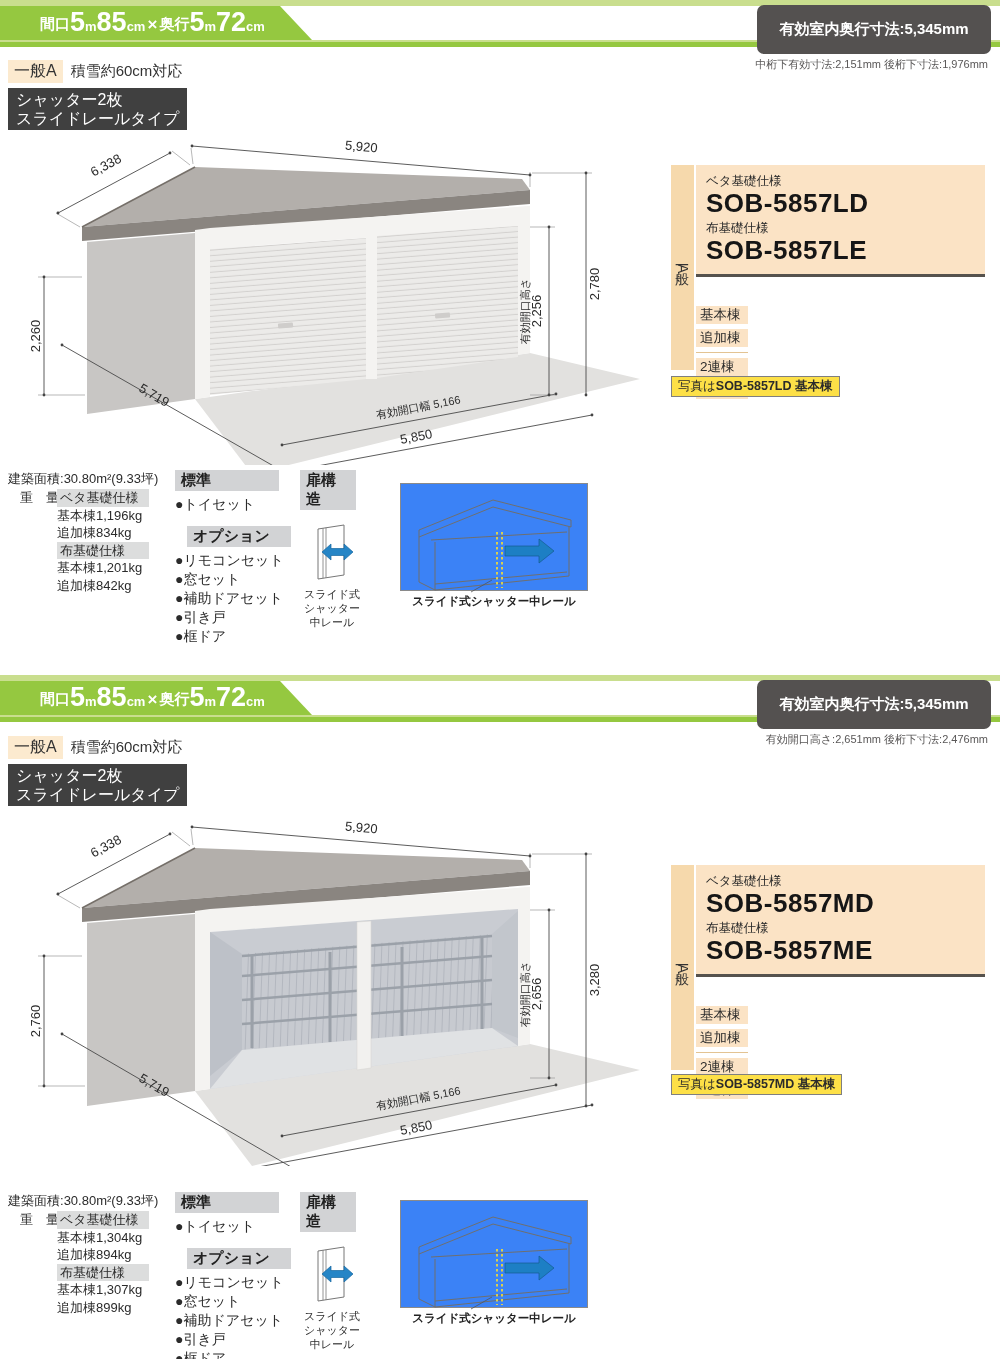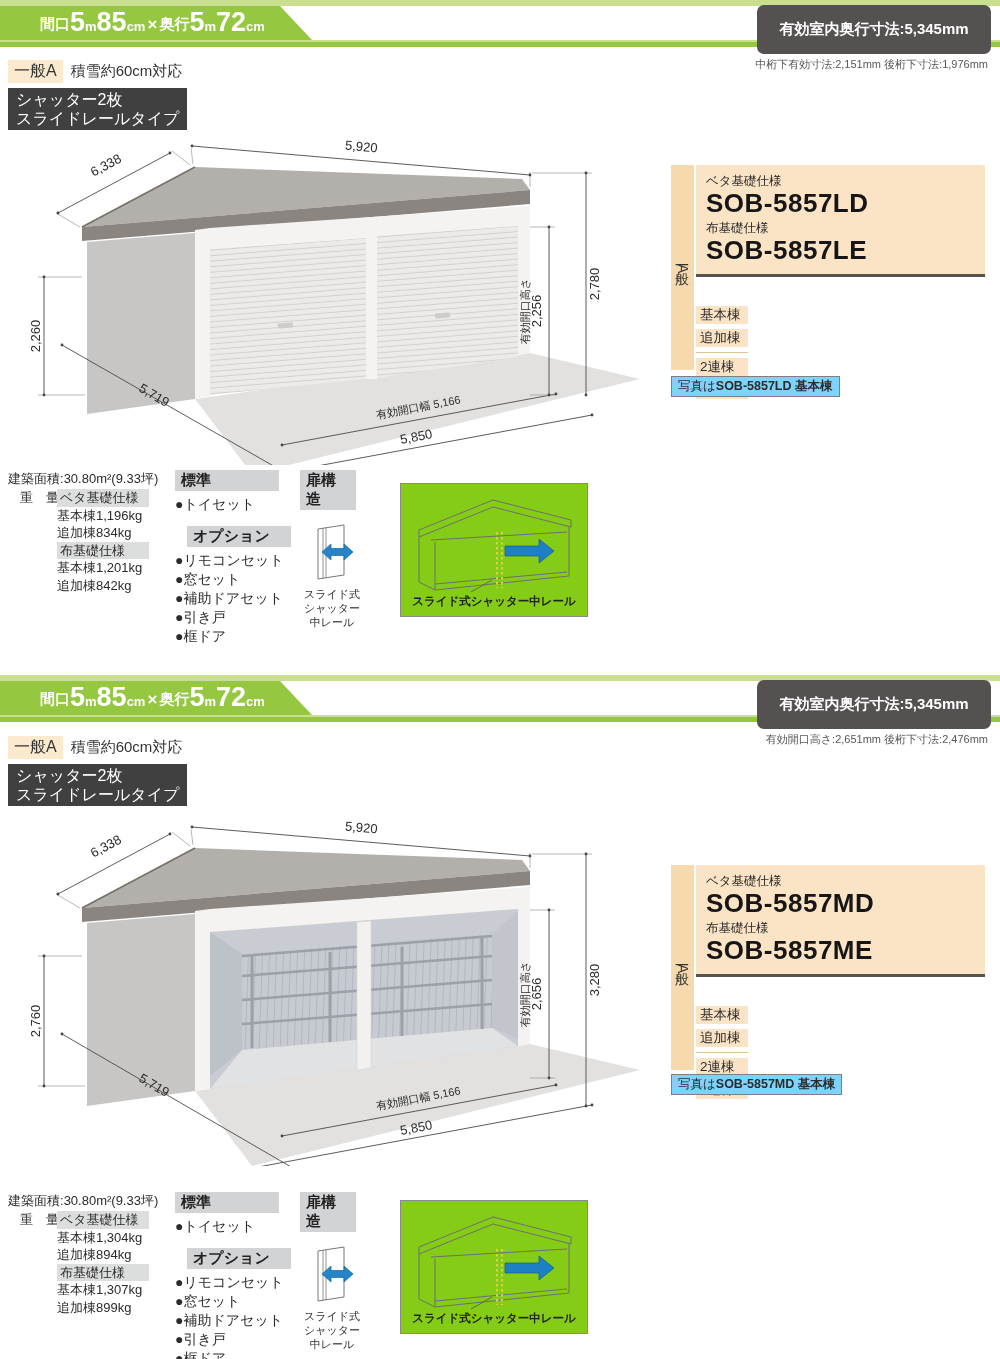--- a/index.html
+++ b/index.html
@@ -28,37 +28,37 @@
   .typebox{left:8px;background:#404040;color:#fff;font-size:16px;line-height:19px;padding:2px 8px;white-space:nowrap;}
   
   .vstrip{left:671px;width:23px;background:#f6d9ac;display:flex;align-items:center;justify-content:center;
           writing-mode:vertical-rl;font-size:14px;color:#333;letter-spacing:3px;}
   .pbox{left:696px;width:289px;background:#fbe3c5;padding:6px 10px 9px;border-bottom:3px solid #56524d;}
   .p-label{font-size:12.5px;line-height:15px;margin-top:3px;color:#2b2b2b;}
   .p-model{font-size:26px;line-height:29px;font-weight:bold;color:#161616;letter-spacing:0.5px;}
   .items{left:696px;width:52px;margin-top:29px;}
   .item-chip{background:#fbe3c5;font-size:13.5px;line-height:16px;padding:1px 4px;margin-bottom:5px;white-space:nowrap;}
   .item-div{border-top:1px solid #e3c392;margin:0 0 5px 0;}
-  .photo{left:671px;background:#7dd3fc;border:1px solid #7f7f7f;font-size:12.5px;padding:1px 6px;white-space:nowrap;}
+  .photo{left:671px;background:#fde047;border:1px solid #7f7f7f;font-size:12.5px;padding:1px 6px;white-space:nowrap;}
   .photo b{font-weight:bold;}
   
   .area{left:8px;font-size:13px;white-space:nowrap;}
   .wlabel{left:8px;font-size:13px;margin-left:12px;}
   .wcol{left:57px;width:118px;font-size:13px;line-height:17.5px;}
   .wname{background:#dcdddd;width:92px;padding:0 3px;}
   .colbar{background:#d2d3d5;font-size:15px;font-weight:bold;padding:1px 6px;color:#222;}
   .stdcol{left:175px;width:112px;}
   .stdcol .colbar{width:104px;}
   .colitem{font-size:14px;line-height:19px;white-space:nowrap;}
   .mt4{margin-top:4px;} .mt12{margin-top:12px;margin-left:12px;}
   .doorcol{left:300px;width:70px;}
   .doorcol .colbar{width:56px;}
   .dicon{margin:13px 0 6px 10px;}
   .dcap{font-size:11px;line-height:14px;text-align:center;width:64px;}
-  .diagram{left:400px;width:188px;height:134px;border:1px solid #8a8a8a;background:#84cc16;}
+  .diagram{left:400px;width:188px;height:108px;border:1px solid #8a8a8a;background:#3b82f6;}
   svg{display:block;}
   svg text{font-family:"Liberation Sans","DejaVu Sans",sans-serif;}
   .dt{font-size:13px;fill:#2b2b2b;}
   .dts{font-size:11px;fill:#2b2b2b;}
   .dimline{stroke:#4a4a4a;stroke-width:0.9;fill:none;}
   .extline{stroke:#9a9a9a;stroke-width:0.7;fill:none;}
   .dot{fill:#444;}
 </style>
 </head>
 <body>

